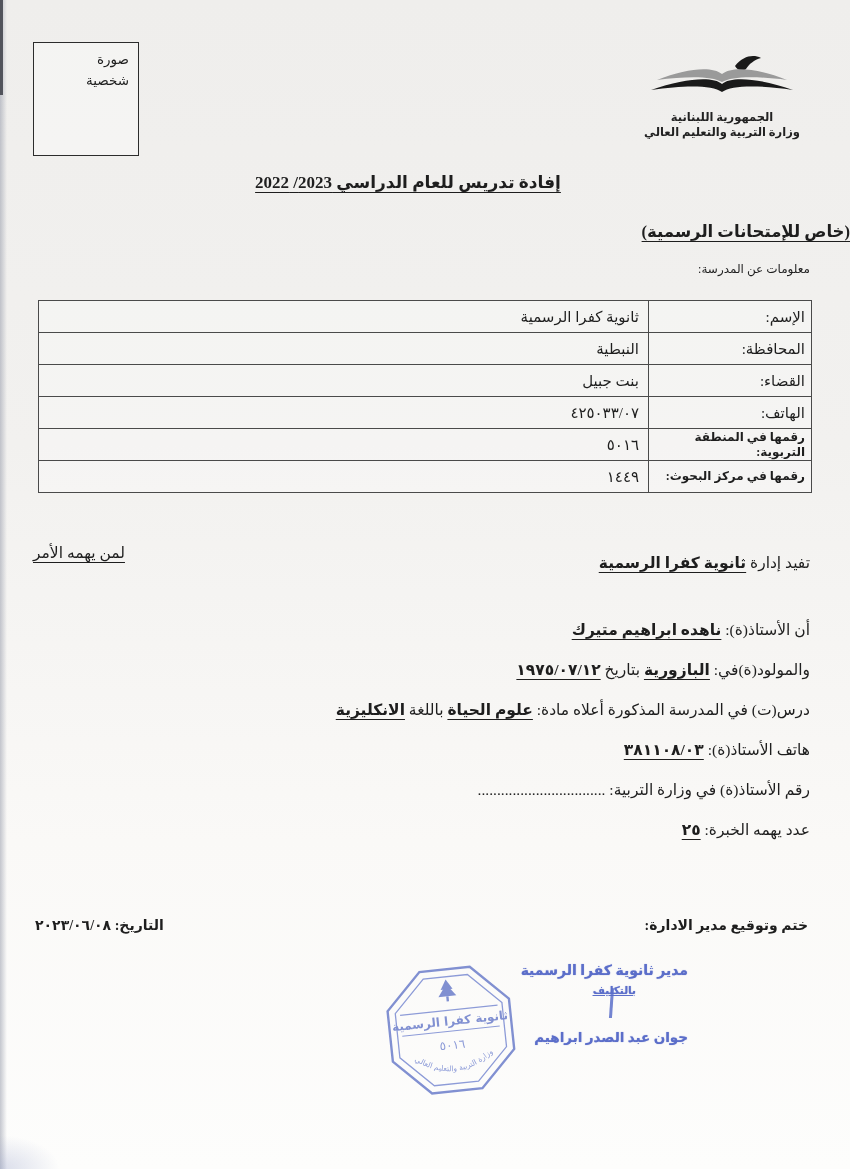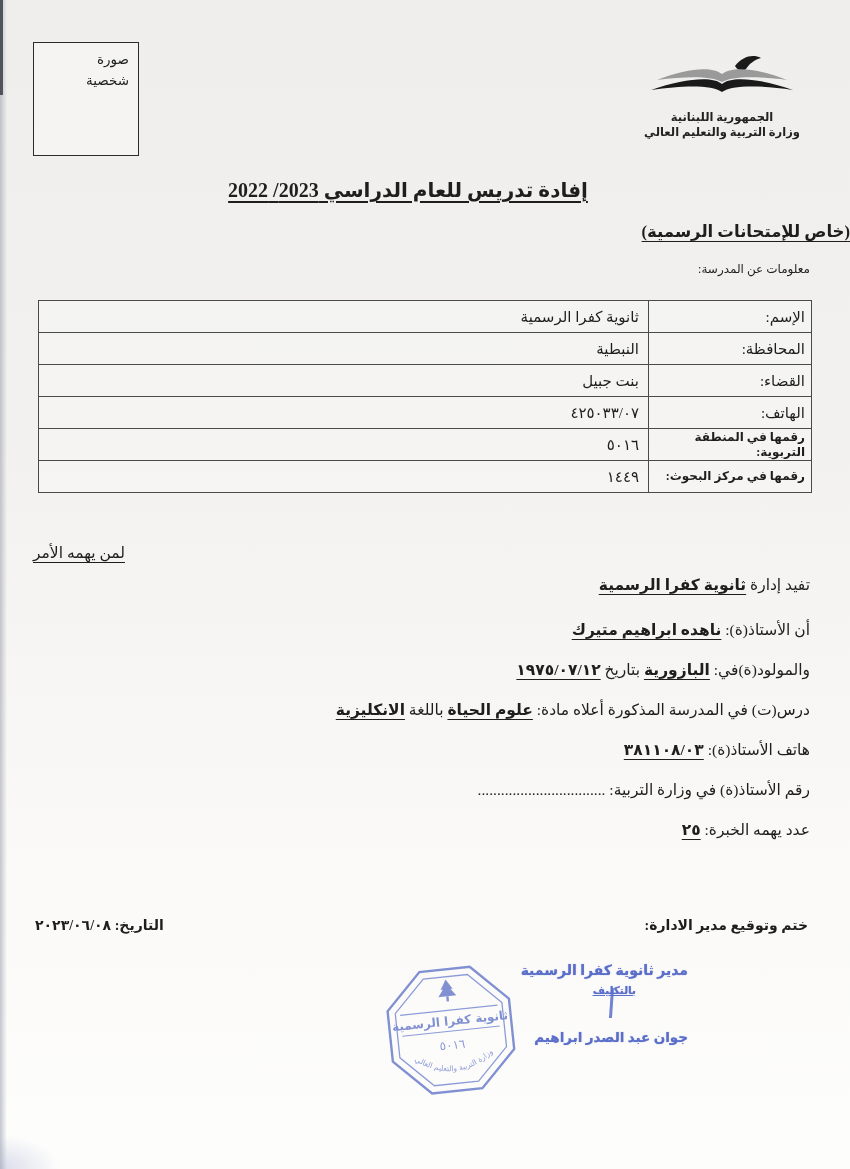--- a/index.html
+++ b/index.html
@@ -24,22 +24,22 @@
   .photo-box{position:absolute;left:33px;top:42px;width:104px;height:112px;
     border:1px solid #2c2c2c;background:rgba(255,255,255,.35);}
   .photo-box .lbl{padding:7px 9px 0 0;font-size:13.5px;line-height:1.55;text-align:right;}
 
   
   .gov-header{position:absolute;left:612px;top:52px;width:220px;text-align:center;}
   .gov-header svg{display:block;margin:0 auto;}
   .gov-line{font-size:11.5px;font-weight:600;line-height:1.3;color:#222;}
 
   
-  .title-main{position:absolute;top:178px;left:0;width:816px;text-align:center;
-    font-size:20px;font-weight:600;}
+  .title-main{position:absolute;top:172px;left:0;width:816px;text-align:center;
+    font-size:17px;font-weight:600;}
   .title-main span, .title-sub span{text-decoration:underline;text-underline-offset:4px;}
   .title-sub{position:absolute;top:222px;left:0;width:850px;text-align:right;
     font-size:16.5px;font-weight:600;}
 
   .section-heading{position:absolute;top:262px;right:40px;font-size:12px;}
 
   
   .school-table{position:absolute;top:300px;right:38px;width:774px;
     border-collapse:collapse;table-layout:fixed;direction:rtl;}
   .school-table td{border:1px solid #4a4a4a;height:31px;vertical-align:middle;
@@ -49,21 +49,21 @@
   .school-table tr:nth-child(5) td.lbl,
   .school-table tr:nth-child(6) td.lbl{font-weight:bold;font-size:12px;}
 
   
   .to-whom{position:absolute;top:544px;left:33px;width:784px;text-align:left;
     font-size:15.5px;}
   .to-whom span{text-decoration:underline;text-underline-offset:4px;}
   .statement{position:absolute;top:0;right:40px;width:780px;font-size:15.5px;}
   .st-line{position:absolute;right:0;white-space:nowrap;}
   .bu{font-weight:bold;text-decoration:underline;text-underline-offset:4px;}
-  .l1{top:576px;margin-left:36px;} .l2{top:621px;} .l3{top:661px;} .l4{top:701px;}
+  .l1{top:554px;margin-left:36px;} .l2{top:621px;} .l3{top:661px;} .l4{top:701px;}
   .l5{top:741px;} .l6{top:781px;} .l7{top:821px;}
 
   
   .stamp-label{position:absolute;top:917px;right:42px;font-size:14px;font-weight:bold;}
   .date-line{position:absolute;top:917px;left:35px;font-size:14px;font-weight:bold;direction:rtl;}
 
   
   .director-text{position:absolute;top:963px;right:162px;width:240px;text-align:right;
     color:#5b6ec9;font-weight:bold;direction:rtl;
     text-shadow:0 0 1px rgba(100,115,205,.8);}

